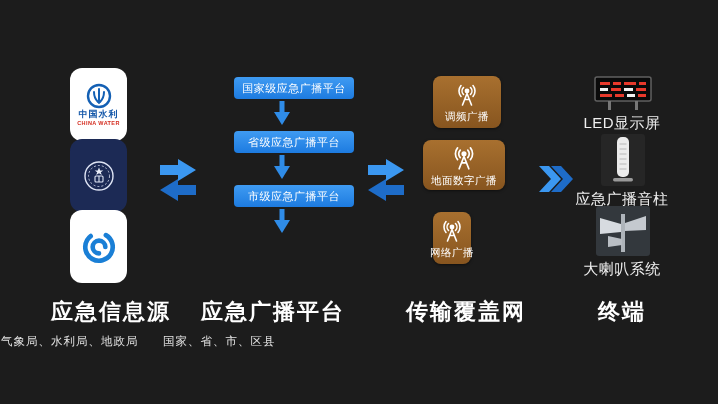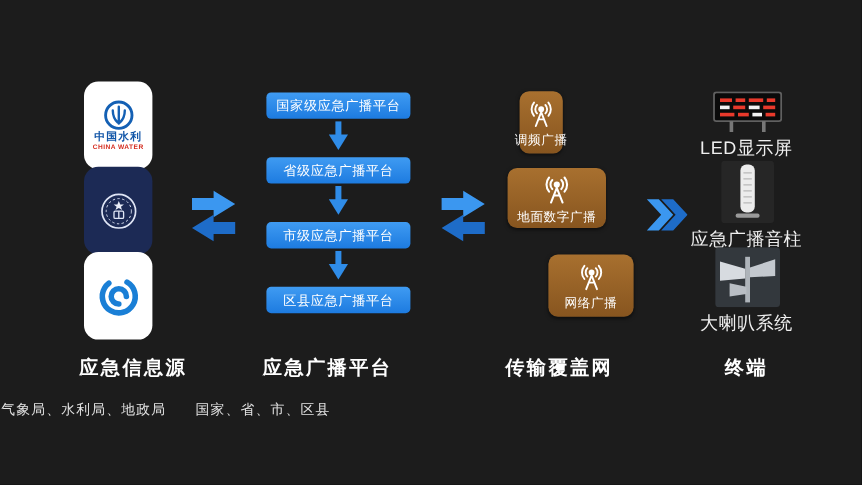--- a/index.html
+++ b/index.html
@@ -13,57 +13,57 @@
     position:absolute; left:70px; width:57px; height:73px; border-radius:12px;
     background:#fff; display:flex; flex-direction:column; align-items:center; justify-content:center;
   }
   .logo-water { top:68px; }
   .logo-seal  { top:139px; background:#1c2a55; }
   .logo-cloud { top:210px; }
   .logo-cn { font-size:9px; font-weight:bold; color:#1256a8; line-height:1.15; letter-spacing:1px; }
   .logo-en { font-size:5.5px; font-weight:bold; color:#d42b1e; letter-spacing:.4px; }
   
   .pill {
-    position:absolute; left:222px; width:120px; height:22px; border-radius:4px;
+    position:absolute; left:234px; width:120px; height:22px; border-radius:4px;
     background:linear-gradient(180deg,#3f9bf2,#1d7be0); color:#fff; font-size:11px;
     display:flex; align-items:center; justify-content:center; letter-spacing:.5px; white-space:nowrap;
   }
   .pill1 { top:77px; } .pill2 { top:131px; } .pill3 { top:185px;text-align:center; } .pill4 { top:239px; }
   .down-arrow { position:absolute; left:273px; width:18px; height:26px; }
   .da1 { top:101px; } .da2 { top:155px; } .da3 { top:209px; }
   
   .connector { position:absolute; }
   .conn-a { left:158px; top:156px; width:40px; height:46px; }
   .conn-b { left:366px; top:156px; width:40px; height:46px; }
   .conn-c { left:537px; top:164px; width:36px; height:30px; }
   
   .net-tile {
     position:absolute; border-radius:8px; color:#fff;
     background:linear-gradient(180deg,#a8702f,#87551f);
     display:flex; flex-direction:column; align-items:center; justify-content:center; gap:3px;
     box-shadow:0 1px 3px rgba(0,0,0,.5);
   }
-  .net1 { left:433px; top:76px;  width:36px; height:52px; }
+  .net1 { left:433px; top:76px;  width:68px; height:52px; }
   .net2 { left:423px; top:140px; width:82px; height:50px;justify-content:center; }
-  .net3 { left:457px; top:212px; width:71px; height:52px; }
+  .net3 { left:433px; top:212px; width:38px; height:52px; }
   .net-label { font-size:10.5px; letter-spacing:.5px; white-space:nowrap; }
   
   .term-img { position:absolute; }
   .term1 { left:594px; top:76px;  width:58px; height:34px; }
   .term2 { left:601px; top:134px; width:44px; height:52px; }
   .term3 { left:596px; top:206px; width:54px; height:50px; }
   .term-label {
     position:absolute; left:562px; width:120px; text-align:center;
     color:#efefef; font-size:15px; letter-spacing:.5px;
   }
   .tl1 { top:114px; } .tl2 { top:190px; } .tl3 { top:260px; }
   
   .heading {
     position:absolute; top:297px; width:220px; text-align:center;
-    color:#fff; font-size:16px; font-weight:bold; letter-spacing:2px; white-space:nowrap;
+    color:#fff; font-size:22px; font-weight:bold; letter-spacing:2px; white-space:nowrap;
   }
   .h-sources  { left:1px; }  .h-platform { left:163px; }
   .h-network  { left:356px; } .h-terminal { left:512px; }
   .subheading {
     position:absolute; top:334px; width:220px; text-align:left;
     color:#e2e2e2; font-size:11.5px; letter-spacing:1px; white-space:nowrap;
   }
   .s-sources { left:1px; } .s-platform { left:163px; }
 </style>
 </head>
@@ -110,21 +110,20 @@
   <div class="pill pill2">省级应急广播平台</div>
   <svg class="down-arrow da2" viewBox="0 0 18 26">
     <rect x="6.5" y="0" width="5" height="13" fill="#2f8ce8"></rect>
     <polygon points="1,11 17,11 9,24" fill="#2f8ce8"></polygon>
   </svg>
   <div class="pill pill3">市级应急广播平台</div>
   <svg class="down-arrow da3" viewBox="0 0 18 26">
     <rect x="6.5" y="0" width="5" height="13" fill="#2f8ce8"></rect>
     <polygon points="1,11 17,11 9,24" fill="#2f8ce8"></polygon>
   </svg>
-  <div class="pill pill4">区县应急广播平台</div>
 
   <svg class="connector conn-b" viewBox="0 0 40 46">
     <polygon points="2,9 20,9 20,3 38,14 20,25 20,19 2,19" fill="#3b97f0"></polygon>
     <polygon points="38,29 20,29 20,23 2,34 20,45 20,39 38,39" fill="#1e6cc8"></polygon>
   </svg>
 
   <div class="net-tile net1">
     <svg width="28" height="26" viewBox="0 0 28 26">
       <circle cx="14" cy="10" r="2.4" fill="#fff"></circle>
       <path d="M10.5 6.5 A5 5 0 0 0 10.5 13.5 M8 4.5 A8.5 8.5 0 0 0 8 15.5 M17.5 6.5 A5 5 0 0 1 17.5 13.5 M20 4.5 A8.5 8.5 0 0 1 20 15.5" fill="none" stroke="#fff" stroke-width="1.6" stroke-linecap="round"></path>

